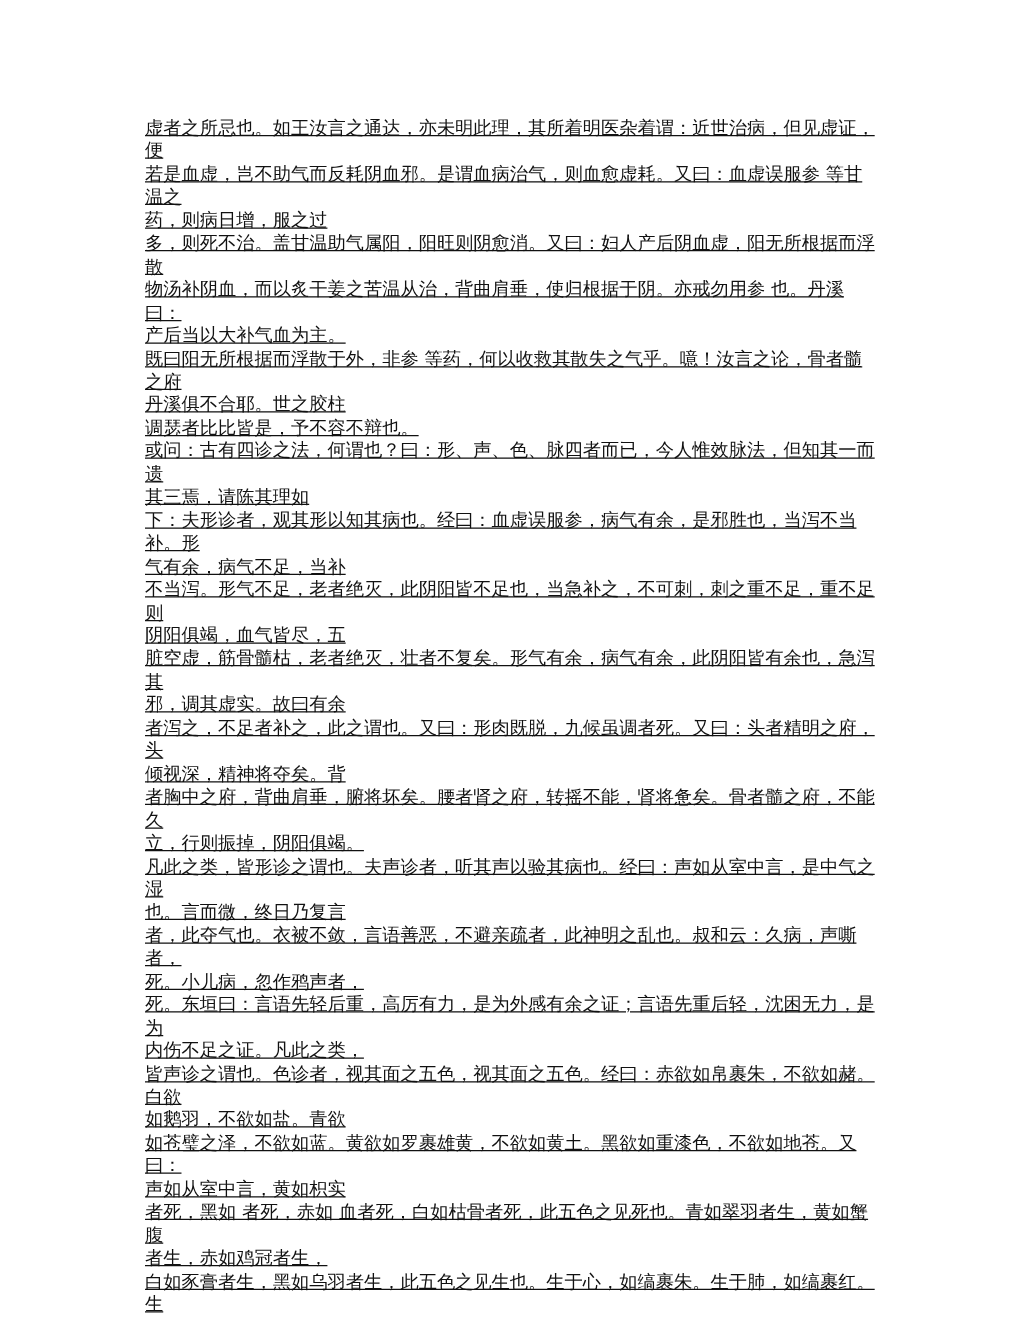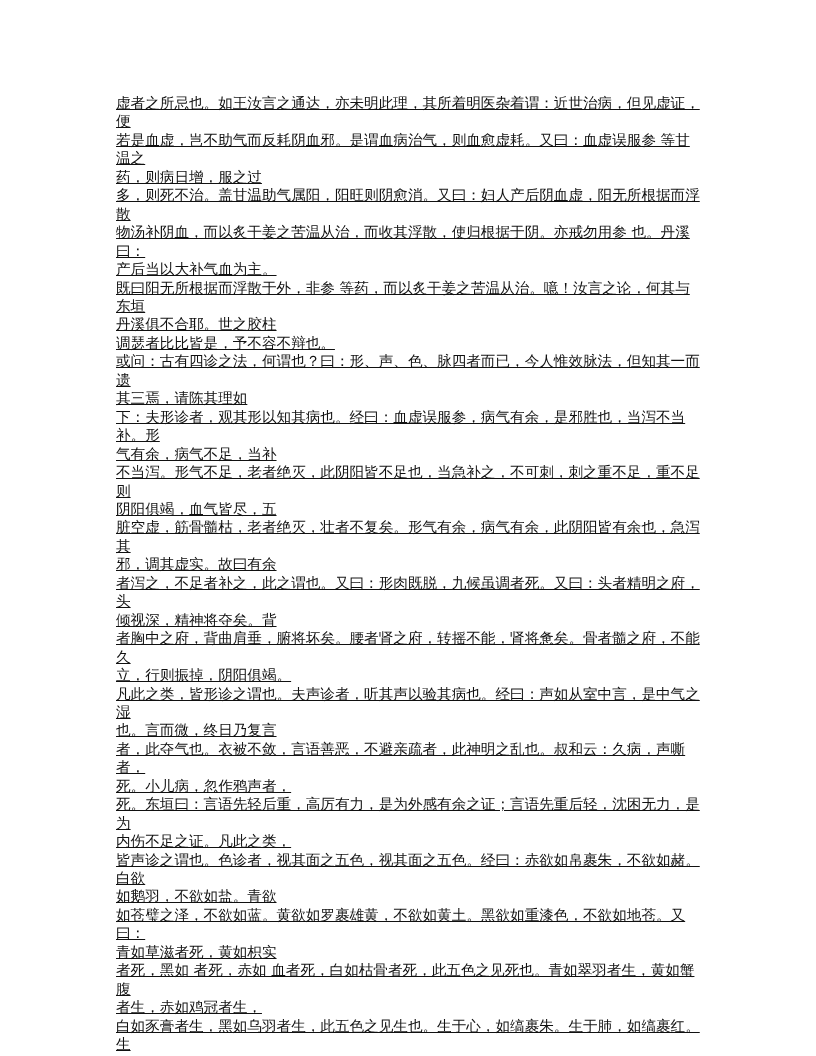--- a/index.html
+++ b/index.html
@@ -17,23 +17,23 @@
   .line { margin: 0; padding: 0; white-space: normal; word-break: break-all; text-decoration: underline; }
 </style>
 </head>
 <body>
 
 <div class="page">
   <p class="line">虚者之所忌也。如王汝言之通达，亦未明此理，其所着明医杂着谓：近世治病，但见虚证，便</p>
   <p class="line">若是血虚，岂不助气而反耗阴血邪。是谓血病治气，则血愈虚耗。又曰：血虚误服参 等甘温之</p>
   <p class="line">药，则病日增，服之过</p>
   <p class="line">多，则死不治。盖甘温助气属阳，阳旺则阴愈消。又曰：妇人产后阴血虚，阳无所根据而浮散</p>
-  <p class="line">物汤补阴血，而以炙干姜之苦温从治，而收其浮散，使归根据于阴。亦戒勿用参 也。丹溪曰：</p>
+  <p class="line">物汤补阴血，而以炙干姜之苦温从治，背曲肩垂，使归根据于阴。亦戒勿用参 也。丹溪曰：</p>
   <p class="line">产后当以大补气血为主。</p>
-  <p class="line">既曰阳无所根据而浮散于外，非参 等药，而以炙干姜之苦温从治。噫！汝言之论，何其与东垣</p>
+  <p class="line">既曰阳无所根据而浮散于外，非参 等药，何以收救其散失之气乎。噫！汝言之论，骨者髓之府</p>
   <p class="line">丹溪俱不合耶。世之胶柱</p>
   <p class="line">调瑟者比比皆是，予不容不辩也。</p>
   <p class="line">或问：古有四诊之法，何谓也？曰：形、声、色、脉四者而已，今人惟效脉法，但知其一而遗</p>
   <p class="line">其三焉，请陈其理如</p>
   <p class="line">下：夫形诊者，观其形以知其病也。经曰：血虚误服参，病气有余，是邪胜也，当泻不当补。形</p>
   <p class="line">气有余，病气不足，当补</p>
   <p class="line">不当泻。形气不足，老者绝灭，此阴阳皆不足也，当急补之，不可刺，刺之重不足，重不足则</p>
   <p class="line">阴阳俱竭，血气皆尽，五</p>
   <p class="line">脏空虚，筋骨髓枯，老者绝灭，壮者不复矣。形气有余，病气有余，此阴阳皆有余也，急泻其</p>
   <p class="line">邪，调其虚实。故曰有余</p>
@@ -43,18 +43,18 @@
   <p class="line">立，行则振掉，阴阳俱竭。</p>
   <p class="line">凡此之类，皆形诊之谓也。夫声诊者，听其声以验其病也。经曰：声如从室中言，是中气之湿</p>
   <p class="line">也。言而微，终日乃复言</p>
   <p class="line">者，此夺气也。衣被不敛，言语善恶，不避亲疏者，此神明之乱也。叔和云：久病，声嘶者，</p>
   <p class="line">死。小儿病，忽作鸦声者，</p>
   <p class="line">死。东垣曰：言语先轻后重，高厉有力，是为外感有余之证；言语先重后轻，沈困无力，是为</p>
   <p class="line">内伤不足之证。凡此之类，</p>
   <p class="line">皆声诊之谓也。色诊者，视其面之五色，视其面之五色。经曰：赤欲如帛裹朱，不欲如赭。白欲</p>
   <p class="line">如鹅羽，不欲如盐。青欲</p>
   <p class="line">如苍璧之泽，不欲如蓝。黄欲如罗裹雄黄，不欲如黄土。黑欲如重漆色，不欲如地苍。又曰：</p>
-  <p class="line">青如草滋者死，黄如枳实</p>
+  <p class="line">声如从室中言，黄如枳实</p>
   <p class="line">者死，黑如 者死，赤如 血者死，白如枯骨者死，此五色之见死也。青如翠羽者生，黄如蟹腹</p>
   <p class="line">者生，赤如鸡冠者生，</p>
   <p class="line">白如豕膏者生，黑如乌羽者生，此五色之见生也。生于心，如缟裹朱。生于肺，如缟裹红。生</p>
 
 </div>
 
 </body></html>

